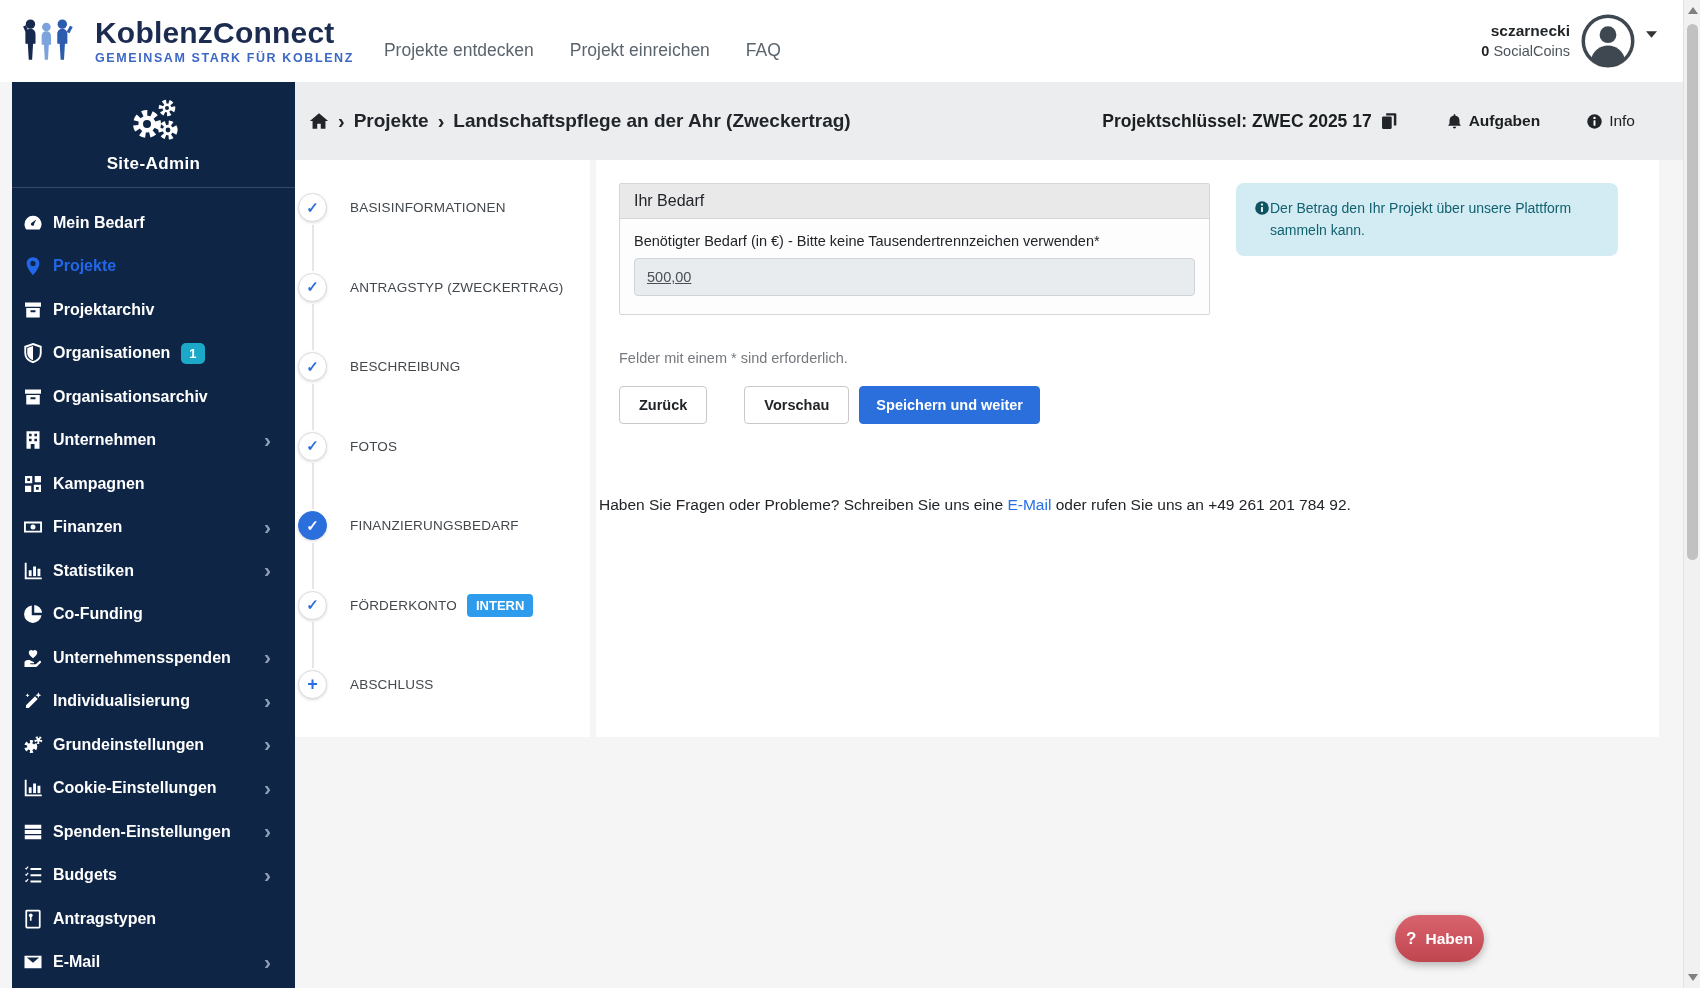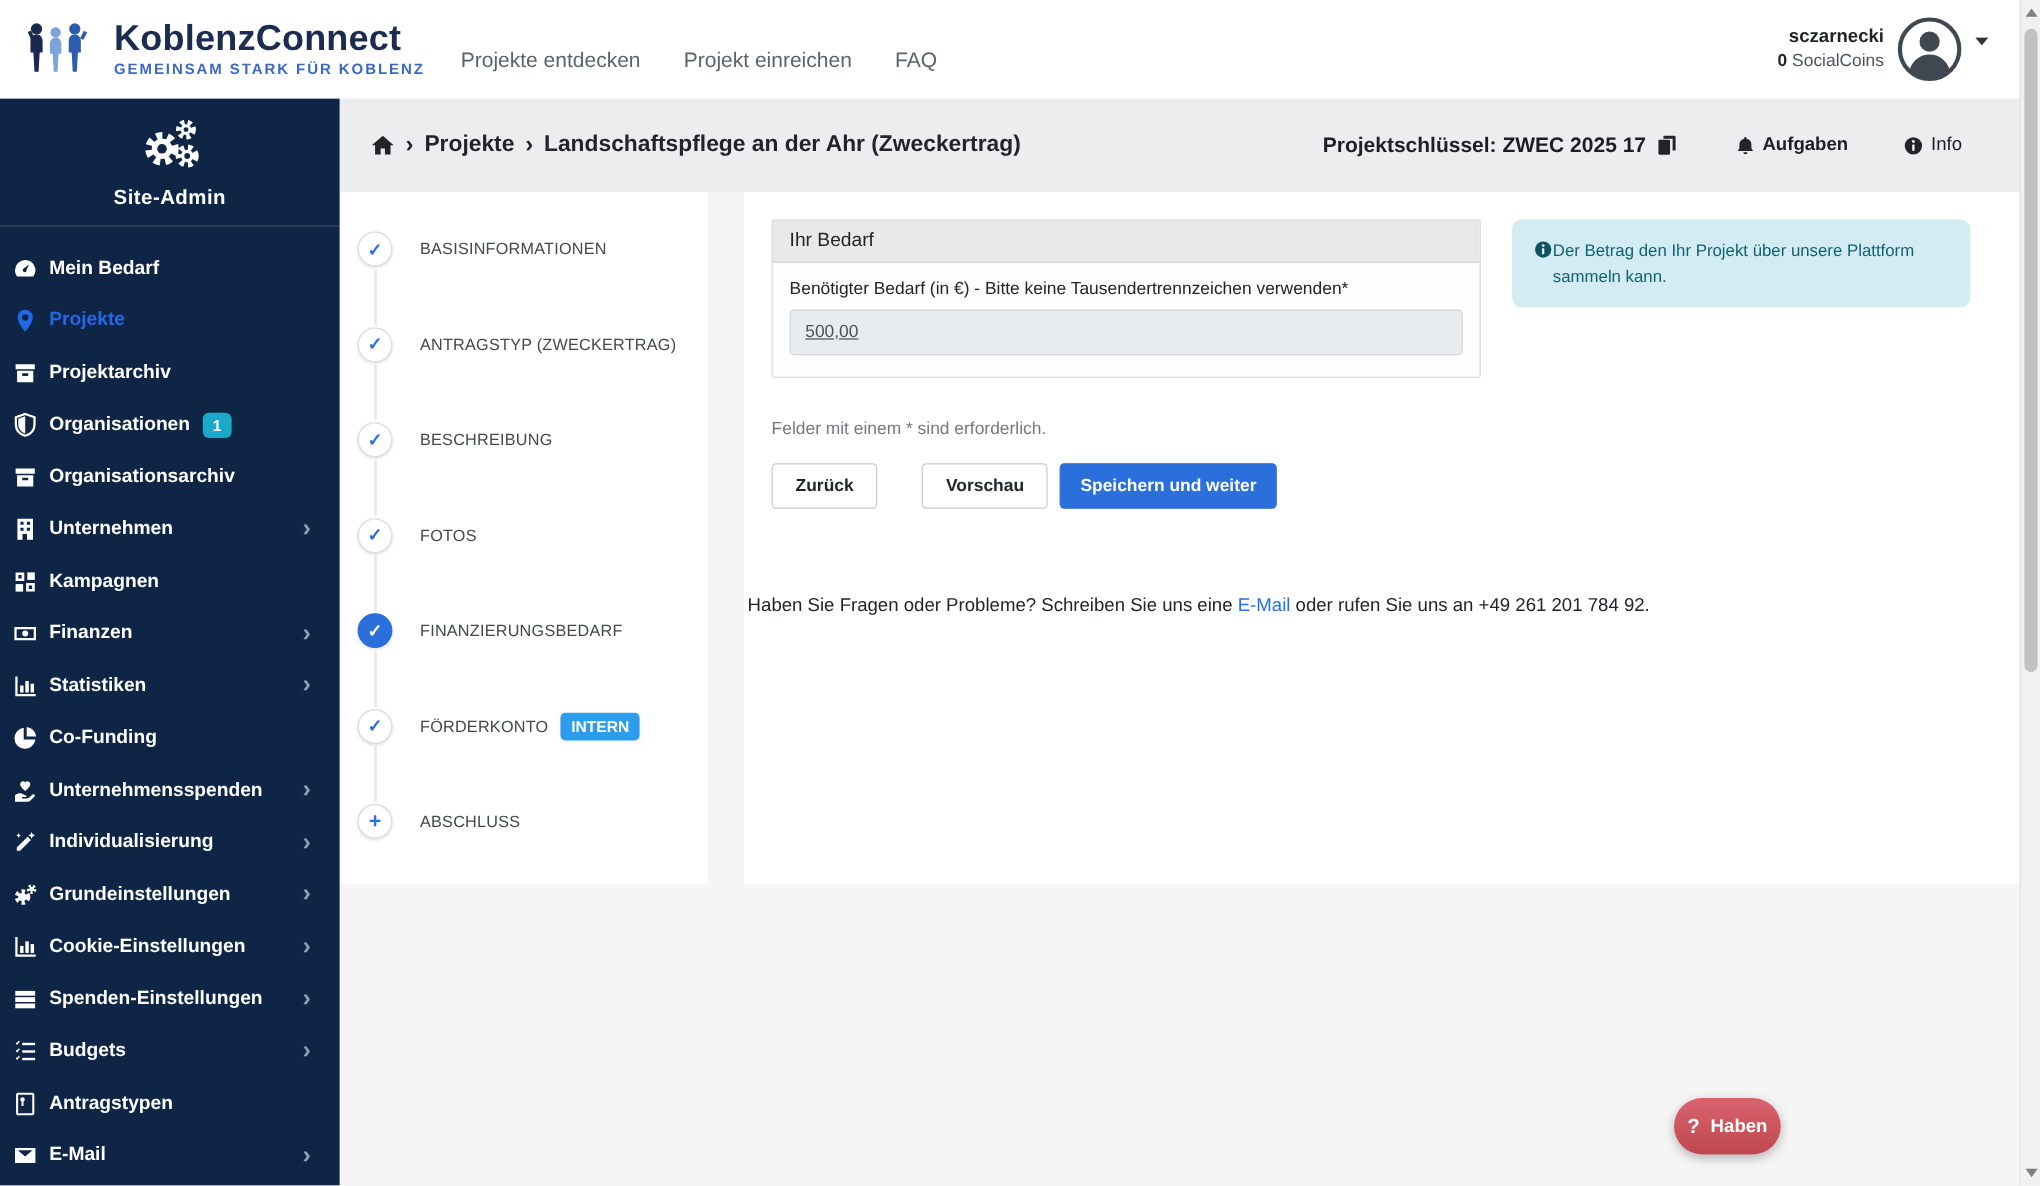--- a/index.html
+++ b/index.html
@@ -21,21 +21,21 @@
   .nav-link{font-size:17.5px;color:#5a646d;cursor:pointer;text-decoration:none;}
   .header-right{margin-left:auto;display:flex;align-items:center;padding-right:26px;gap:10px;}
   .user-meta{text-align:right;line-height:1.35;}
   .user-name{font-size:15.5px;font-weight:700;color:#1f2326;}
   .user-coins{font-size:14.5px;color:#4c545b;}
   .user-coins b{color:#1f2326;}
   .avatar{width:56px;height:56px;cursor:pointer;}
   .caret{width:11px;height:7px;margin-top:-14px;cursor:pointer;}
 
   
-  .sidebar{position:absolute;left:0;top:82px;width:283px;height:906px;background:#0e2545;color:#fff;z-index:4;}
+  .sidebar{position:absolute;left:12px;top:82px;width:283px;height:906px;background:#0e2545;color:#fff;z-index:4;}
   .side-head{text-align:center;padding:15px 0 13px;border-bottom:1px solid rgba(255,255,255,.16);cursor:pointer;}
   .side-head .ic{width:56px;height:48px;margin:0 auto;}
   .side-title{font-size:17px;font-weight:700;letter-spacing:.4px;margin-top:5px;}
   .side-nav{padding-top:13px;}
   .side-item{display:flex;align-items:center;height:43.5px;padding:0 24px 0 11px;cursor:pointer;}
   .side-item .ic{width:20px;height:20px;margin-right:10px;flex:none;}
   .side-label{font-size:16px;font-weight:700;color:#fff;white-space:nowrap;}
   .side-item.active .side-label{color:#2167e8;}
   .side-item.active .ic{color:#2167e8;}
   .side-item .ic{color:#fff;}
@@ -64,21 +64,21 @@
   .stepper{padding:8px 0 0 15px;}
   .step{position:relative;display:flex;align-items:center;height:79.5px;cursor:pointer;}
   .step:not(:last-child)::after{content:"";position:absolute;left:14px;top:calc(50% + 17px);height:46px;width:2px;background:#e6e6e6;}
   .dot{width:29px;height:29px;border-radius:50%;background:#fff;border:1px solid #d8dce1;box-shadow:0 1px 3px rgba(0,0,0,.14);display:flex;align-items:center;justify-content:center;font-size:15px;font-weight:700;color:#2a6fdb;flex:none;z-index:1;box-sizing:border-box;}
   .step.active .dot{background:#2a6fdb;border-color:#2a6fdb;color:#fff;}
   .step.todo .dot{font-size:18px;}
   .step-label{margin-left:23px;font-size:13.5px;color:#43484d;letter-spacing:.2px;white-space:nowrap;}
   .step-badge{margin-left:10px;background:#2d9cec;color:#fff;font-size:13px;font-weight:700;padding:5px 9px;border-radius:4px;line-height:1;}
 
   
-  .form-panel{position:absolute;left:620px;top:160px;width:1063px;height:577px;background:#fff;z-index:2;}
+  .form-panel{position:absolute;left:596px;top:160px;width:1063px;height:577px;background:#fff;z-index:2;}
   .card{position:absolute;left:23px;top:23px;width:589px;background:#fdfdfd;border:1px solid #d6d6d6;border-radius:2px;}
   .card-header{background:#e9e9e9;border-bottom:1px solid #d6d6d6;padding:8px 14px;font-size:16px;color:#212529;}
   .card-body{padding:14px 14px 18px;}
   .field-label{font-size:14.5px;color:#212529;margin-bottom:9px;}
   .field-input{width:100%;box-sizing:border-box;height:38px;background:#e9ecef;border:1px solid #ced4da;border-radius:4px;font-size:14.5px;color:#495057;padding:0 12px;font-family:"Liberation Sans",sans-serif;text-decoration:underline;}
   .required-note{position:absolute;left:23px;top:190px;font-size:14.5px;color:#75797e;}
   .actions{position:absolute;left:23px;top:226px;display:flex;align-items:center;}
   .btn{height:38px;border-radius:4px;font-size:14.5px;font-weight:700;display:flex;align-items:center;justify-content:center;cursor:pointer;font-family:"Liberation Sans",sans-serif;box-sizing:border-box;}
   .btn-outline{background:#fff;border:1px solid #c9c9c9;color:#212529;padding:0 19px;}
   .btn-primary{background:#2a6fdb;border:1px solid #2a6fdb;color:#fff;padding:0 16px;}

